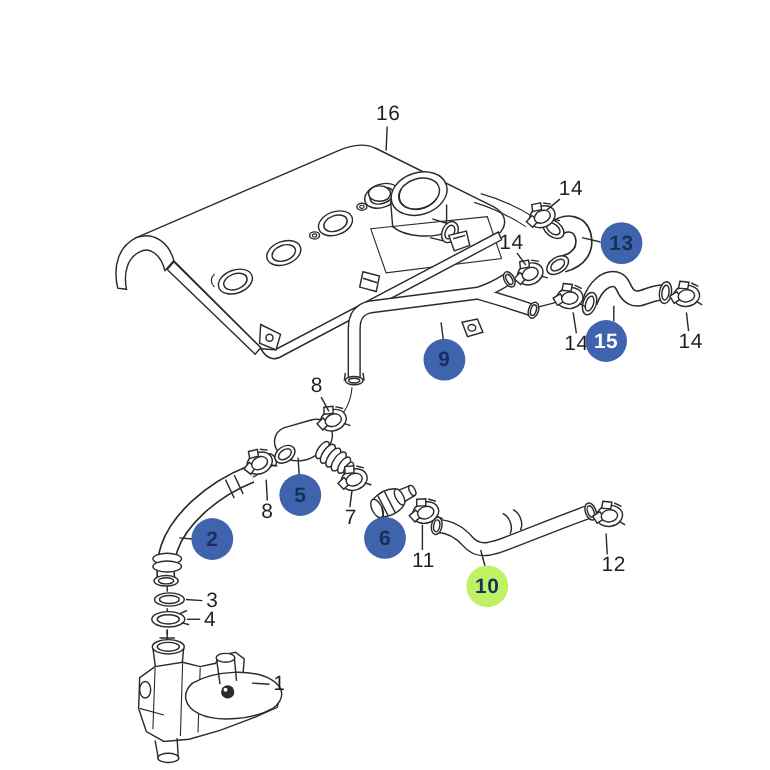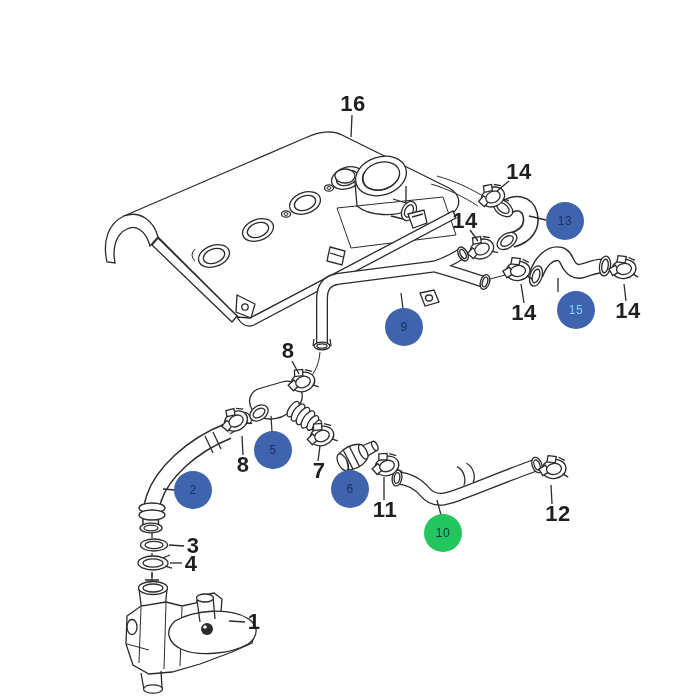--- a/index.html
+++ b/index.html
@@ -10,28 +10,28 @@
   .stage svg { position:absolute; left:0; top:0; }
   
   .w { fill:#ffffff; stroke:#2b2b2b; stroke-width:1.3; }
   .l { fill:none;    stroke:#2b2b2b; stroke-width:1.3; }
   .lt{ fill:none;    stroke:#2b2b2b; stroke-width:1;   }
   .to{ fill:none; stroke:#2b2b2b; stroke-linecap:butt; stroke-linejoin:round; }
   .ti{ fill:none; stroke:#ffffff; stroke-linecap:butt; stroke-linejoin:round; }
   
   .callout {
     position:absolute; transform:translate(-50%,-50%);
-    font-size:22px; font-weight:700; color:#1f1f1f; letter-spacing:0.5px;
+    font-size:19px; font-weight:400; color:#1f1f1f; letter-spacing:0.5px;
     line-height:1; white-space:nowrap; user-select:none;
   }
   .callout.hl {
     width:38px; height:38px; border-radius:50%;
     background:#3f63ac; color:#18305e;
     display:flex; align-items:center; justify-content:center;
-    font-size:12px; font-weight:400;
+    font-size:19px; font-weight:700;
   }
 </style>
 </head>
 <body>
 
 <div class="stage">
 
   <svg width="700" height="700" viewBox="0 0 700 700">
 
     <g>
@@ -324,29 +324,29 @@
       <line x1="245" y1="622" x2="229" y2="621" stroke="#2b2b2b" stroke-width="1.3"></line>
     </svg>
 
   <div id="callout-layer">
       <div class="callout" style="left: 353px; top: 104px; background: transparent; color: rgb(31, 31, 31);">16</div>
       <div class="callout" style="left: 519px; top: 172px; background: transparent; color: rgb(31, 31, 31);">14</div>
       <div class="callout" style="left: 465px; top: 221px; background: transparent; color: rgb(31, 31, 31);">14</div>
       <div class="callout hl" style="left: 565px; top: 221px; background: rgb(63, 99, 172); color: rgb(24, 48, 94);">13</div>
       <div class="callout hl" style="left: 404px; top: 327px; background: rgb(63, 99, 172); color: rgb(24, 48, 94);">9</div>
       <div class="callout" style="left: 524px; top: 313px; background: transparent; color: rgb(31, 31, 31);">14</div>
-      <div class="callout hl" style="left: 576px; top: 310px; background: rgb(63, 99, 172); color: #7dd3fc;">15</div>
+      <div class="callout hl" style="left: 551px; top: 310px; background: rgb(63, 99, 172); color: #ffffff;">15</div>
       <div class="callout" style="left: 628px; top: 311px; background: transparent; color: rgb(31, 31, 31);">14</div>
       <div class="callout" style="left: 288px; top: 351px; background: transparent; color: rgb(31, 31, 31);">8</div>
       <div class="callout" style="left: 243px; top: 465px; background: transparent; color: rgb(31, 31, 31);">8</div>
       <div class="callout hl" style="left: 273px; top: 450px; background: rgb(63, 99, 172); color: rgb(24, 48, 94);">5</div>
       <div class="callout" style="left: 319px; top: 471px; background: transparent; color: rgb(31, 31, 31);">7</div>
       <div class="callout hl" style="left: 350px; top: 489px; background: rgb(63, 99, 172); color: rgb(24, 48, 94);">6</div>
       <div class="callout" style="left: 385px; top: 510px; background: transparent; color: rgb(31, 31, 31); text-align: right;">11</div>
       <div class="callout hl" style="left: 193px; top: 490px; background: rgb(63, 99, 172); color: rgb(24, 48, 94);">2</div>
-      <div class="callout hl" style="left: 443px; top: 533px; background: #22c55e; color: rgb(24, 48, 94);">10</div>
+      <div class="callout hl" style="left: 443px; top: 533px; background: #bef264; color: rgb(24, 48, 94);">10</div>
       <div class="callout" style="left: 558px; top: 514px; background: transparent; color: rgb(31, 31, 31);">12</div>
       <div class="callout" style="left: 193px; top: 546px; background: transparent; color: rgb(31, 31, 31);">3</div>
       <div class="callout" style="left: 191px; top: 564px; background: transparent; color: rgb(31, 31, 31);">4</div>
       <div class="callout" style="left: 254px; top: 622px; background: transparent; color: rgb(31, 31, 31);">1</div>
     </div>
 
 </div>
 
 </body></html>

